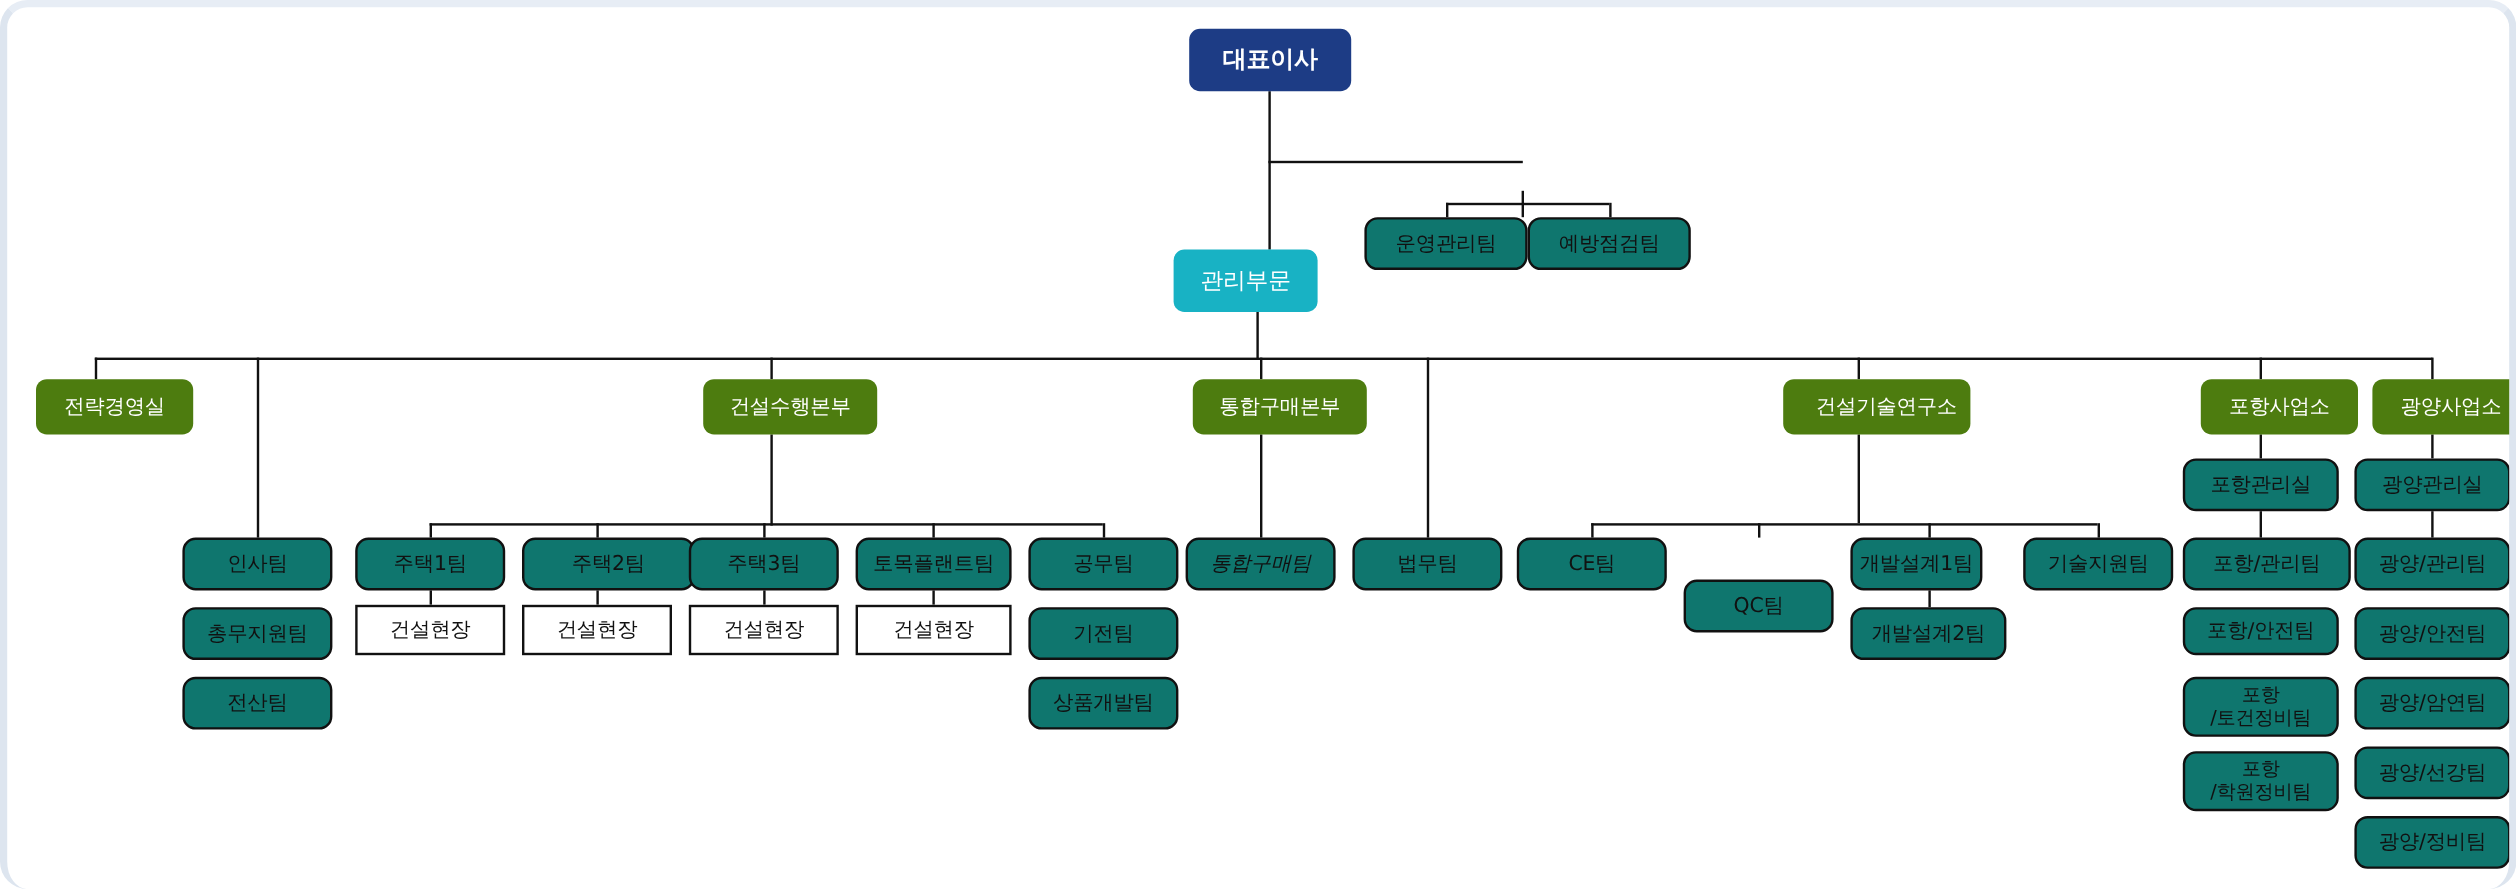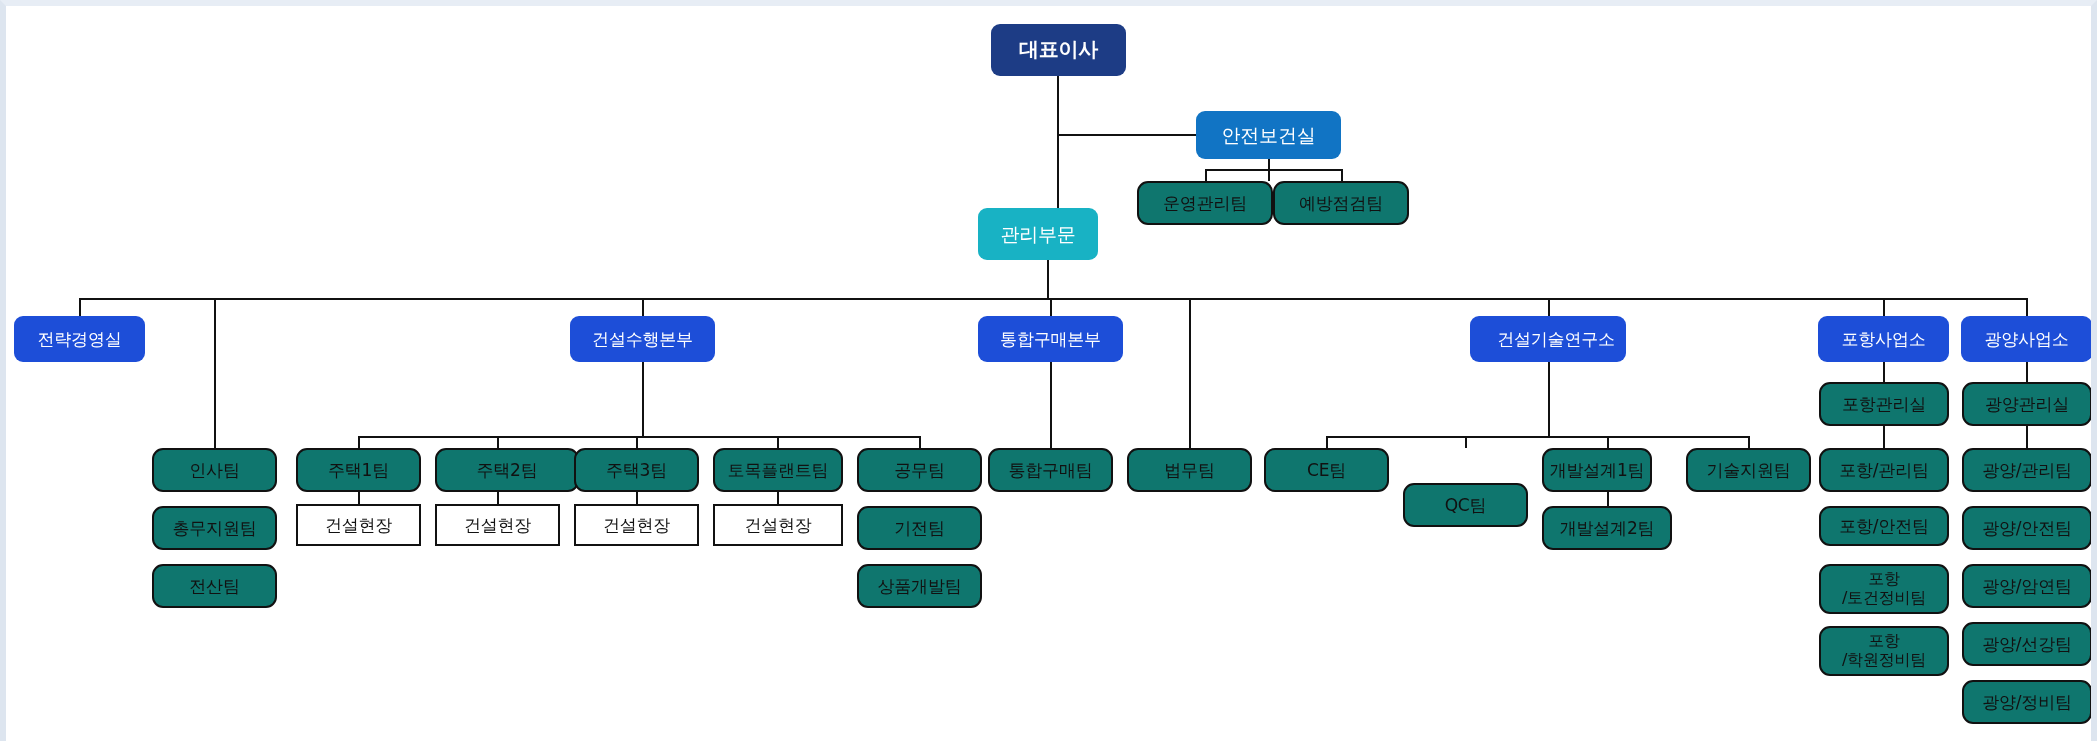--- a/index.html
+++ b/index.html
@@ -14,20 +14,21 @@
   #canvas {
     position: relative;
     width: 2097px;
     height: 741px;
     background: #ffffff;
     border-left: 6px solid #dde5ef;
     border-right: 6px solid #dde5ef;
     border-top: 6px solid #e7edf5;
     box-sizing: border-box;
     overflow: hidden;
+    border-radius: 23px;
   }
   .stage {
     position: absolute;
     left: 0; top: 0;
     width: 2097px;
     height: 741px;
   }
   
   .ln {
     position: absolute;
@@ -61,24 +62,25 @@
     border-radius: 9px;
     font-size: 19px;
   }
   .node.teal {
     background: #18b2c4;
     color: #ffffff;
     border-radius: 9px;
     font-size: 19px;
   }
   .node.gray {
-    background: #1d4ed8;
+    background: #4d7c0f;
     color: #ffffff;
     border-radius: 9px;
     font-size: 17px;
+    margin-left: 16px;
   }
   .node.plain {
     background: #0f766e;
     color: #111111;
     border: 2px solid #111111;
     border-radius: 11px;
     font-size: 17px;
   }
   .node.site {
     background: #ffffff;
@@ -141,21 +143,20 @@
     <div class="ln v" style="left:1601px; top:486px; height:14px;"></div>
 
     <div class="ln v" style="left:1877px; top:356px; height:20px;"></div>
     <div class="ln v" style="left:1877px; top:420px; height:22px;"></div>
 
     <div class="ln v" style="left:2020px; top:356px; height:20px;"></div>
     <div class="ln v" style="left:2020px; top:420px; height:22px;"></div>
 
     <div class="node ceo" id="n-ceo" style="left: 985px; top: 18px; width: 135px; height: 52px;">대표이사</div>
 
-    <div class="node blue" id="n-safety_office" style="left: 1190px; top: 105px; width: 145px; height: 48px;">안전보건실</div>
     <div class="node plain" id="n-safety_team_1" style="left: 1131px; top: 175px; width: 136px; height: 44px;">운영관리팀</div>
     <div class="node plain" id="n-safety_team_2" style="left: 1267px; top: 175px; width: 136px; height: 44px;">예방점검팀</div>
 
     <div class="node teal" id="n-mgmt_division" style="left: 972px; top: 202px; width: 120px; height: 52px;">관리부문</div>
 
     <div class="node gray" id="n-unit_strategy" style="left: 8px; top: 310px; width: 131px; height: 46px;">전략경영실</div>
     <div class="node gray" id="n-unit_construct" style="left: 564px; top: 310px; width: 145px; height: 46px;">건설수행본부</div>
     <div class="node gray" id="n-unit_purchase" style="left: 972px; top: 310px; width: 145px; height: 46px;">통합구매본부</div>
     <div class="node gray" id="n-unit_research" style="left: 1464px; top: 310px; width: 156px; height: 46px; padding-left: 16px;">건설기술연구소</div>
     <div class="node gray" id="n-unit_pohang" style="left: 1812px; top: 310px; width: 131px; height: 46px;">포항사업소</div>
@@ -170,31 +171,31 @@
     <div class="node plain" id="n-con_housing2" style="left: 429px; top: 442px; width: 144px; height: 44px;">주택2팀</div>
     <div class="node site" id="n-con_site2" style="left: 429px; top: 498px; width: 125px; height: 42px;">건설현장</div>
     <div class="node plain" id="n-con_housing3" style="left: 568px; top: 442px; width: 125px; height: 44px;">주택3팀</div>
     <div class="node site" id="n-con_site3" style="left: 568px; top: 498px; width: 125px; height: 42px;">건설현장</div>
     <div class="node plain" id="n-con_civil" style="left: 707px; top: 442px; width: 130px; height: 44px;">토목플랜트팀</div>
     <div class="node site" id="n-con_site4" style="left: 707px; top: 498px; width: 130px; height: 42px;">건설현장</div>
     <div class="node plain" id="n-con_affairs" style="left: 851px; top: 442px; width: 125px; height: 44px;">공무팀</div>
     <div class="node plain" id="n-con_mech" style="left: 851px; top: 500px; width: 125px; height: 44px;">기전팀</div>
     <div class="node plain" id="n-con_product" style="left: 851px; top: 558px; width: 125px; height: 44px;">상품개발팀</div>
 
-    <div class="node plain" id="n-pur_team" style="left: 982px; top: 442px; width: 125px; height: 44px;">통합구매팀</div>
+    <div class="node plain" id="n-pur_team" style="left: 982px; top: 442px; width: 125px; height: 44px; font-style: italic;">통합구매팀</div>
     <div class="node plain" id="n-legal_team" style="left: 1121px; top: 442px; width: 125px; height: 44px;">법무팀</div>
 
     <div class="node plain" id="n-res_ce" style="left: 1258px; top: 442px; width: 125px; height: 44px;">CE팀</div>
     <div class="node plain" id="n-res_qc" style="left: 1397px; top: 442px; width: 125px; height: 44px; margin-top: 35px;">QC팀</div>
     <div class="node plain" id="n-res_design1" style="left: 1536px; top: 442px; width: 110px; height: 44px;">개발설계1팀</div>
     <div class="node plain" id="n-res_design2" style="left: 1536px; top: 500px; width: 130px; height: 44px;">개발설계2팀</div>
     <div class="node plain" id="n-res_support" style="left: 1680px; top: 442px; width: 125px; height: 44px;">기술지원팀</div>
 
     <div class="node plain" id="n-poh_office" style="left: 1813px; top: 376px; width: 130px; height: 44px;">포항관리실</div>
-    <div class="node plain" id="n-poh_1" style="left: 1813px; top: 442px; width: 130px; height: 44px;">포항/관리팀</div>
+    <div class="node plain" id="n-poh_1" style="left: 1813px; top: 442px; width: 140px; height: 44px;">포항/관리팀</div>
     <div class="node plain" id="n-poh_2" style="left: 1813px; top: 500px; width: 130px; height: 40px;">포항/안전팀</div>
     <div class="node plain two-line" id="n-poh_3" style="left: 1813px; top: 558px; width: 130px; height: 50px;">포항
 /토건정비팀</div>
     <div class="node plain two-line" id="n-poh_4" style="left: 1813px; top: 620px; width: 130px; height: 50px;">포항
 /학원정비팀</div>
 
     <div class="node plain" id="n-gwa_office" style="left: 1956px; top: 376px; width: 130px; height: 44px;">광양관리실</div>
     <div class="node plain" id="n-gwa_1" style="left: 1956px; top: 442px; width: 130px; height: 44px;">광양/관리팀</div>
     <div class="node plain" id="n-gwa_2" style="left: 1956px; top: 500px; width: 130px; height: 44px;">광양/안전팀</div>
     <div class="node plain" id="n-gwa_3" style="left: 1956px; top: 558px; width: 130px; height: 44px;">광양/암연팀</div>

